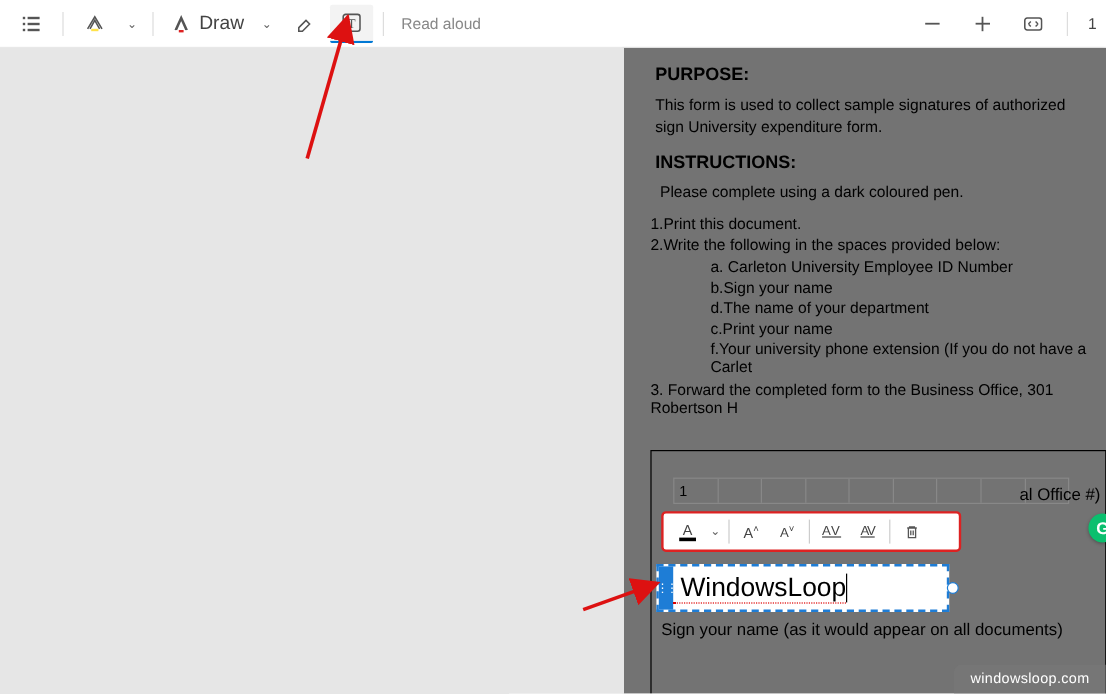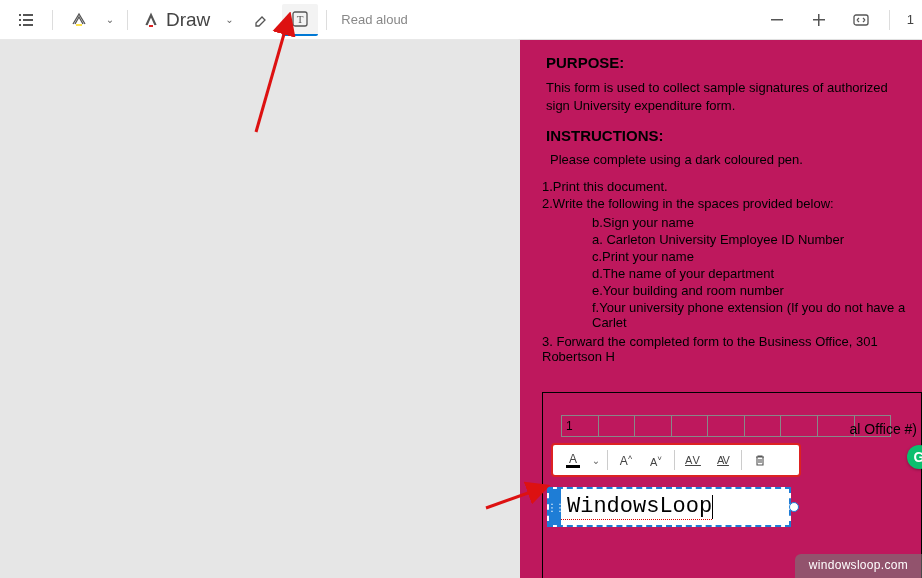--- a/index.html
+++ b/index.html
@@ -38,21 +38,21 @@
   .tb-draw {
     display: flex;
     align-items: center;
     gap: 6px;
     height: 32px;
     padding: 0 6px;
     cursor: pointer;
     color: #444;
   }
   .tb-label {
-    font-size: 19px;
+    font-size: 16px;
     color: #444;
   }
   .chev { font-size: 10px; color: #666; }
   .tb-text-active {
     border-bottom: 2px solid #0078d4;
     background: #f3f3f3;
   }
   .tb-read {
     font-size: 13px;
     color: #888;
@@ -74,21 +74,21 @@
     display: flex;
     height: 538px;
     background: #e6e6e6;
   }
   .left-pane {
     width: 520px;
     background: #e6e6e6;
     position: relative;
   }
   .doc {
-    background: #be185d;
+    background: #737373;
     flex: 1;
     padding: 8px 0 12px 0;
     overflow: hidden;
     box-shadow: -1px 0 2px rgba(0,0,0,0.1);
   }
   .doc h3 {
     font-size: 15px;
     font-weight: bold;
     margin: 6px 0 8px 26px;
   }
@@ -209,21 +209,21 @@
     width: 12px;
     height: 100%;
     background: #1e7dd6;
     display: flex;
     align-items: center;
     justify-content: center;
     cursor: move;
   }
   .text-handle span { color: #fff; font-size: 10px; letter-spacing: -2px; }
   .text-content {
-    font-family: Liberation Mono, monospace;
+    font-family: Liberation Sans, sans-serif;
     font-size: 22px;
     padding-left: 6px;
     border-bottom: 1.5px dotted #d00;
     line-height: 1.1;
   }
   .text-cursor {
     display: inline-block;
     width: 1px;
     height: 24px;
     background: #000;
@@ -347,25 +347,24 @@
   <div class="left-pane"></div>
   <div class="doc">
     <h3>PURPOSE:</h3>
     <p class="para">This form is used to collect sample signatures of authorized sign University expenditure form.</p>
     <h3>INSTRUCTIONS:</h3>
     <p class="para-indent">Please complete using a dark coloured pen.</p>
     <div class="ol">
       <div class="item">1.Print this document.</div>
       <div class="item">2.Write the following in the spaces provided below:</div>
     </div>
+    <div class="sub">a. Carleton University  Employee ID Number</div>
     <div class="sub">b.Sign your name</div>
-    <div class="sub">a. Carleton University  Employee ID Number</div>
+    <div class="sub">d.The name of your department</div>
     <div class="sub">c.Print your name</div>
-    <div class="sub">d.The name of your department</div>
-    <div class="sub">e.Your building and room number</div>
     <div class="sub">f.Your university phone extension  (If you do not have a Carlet</div>
     <div class="ol" style="margin-top:4px">
       <div class="item">3. Forward the completed form to the Business Office, 301 Robertson H</div>
     </div>
 
     <div class="form-box">
       <div class="grid-row">
         <div class="grid-cell">1</div>
         <div class="grid-cell"></div>
         <div class="grid-cell"></div>
@@ -413,20 +412,21 @@
 
       <div class="text-box">
         <div class="text-handle">
             <span>⋮⋮</span>
           </div>
         <span class="text-content">WindowsLoop</span>
           <span class="text-cursor"></span>
         <div class="resize-handle"></div>
       </div>
 
+      <div class="sign-label">Sign your name (as it would appear on all documents)</div>
     </div>
   </div>
 </div>
 
 <svg class="arrow1" width="50" height="130">
   <defs>
       <marker id="ah1" markerWidth="8" markerHeight="8" refX="5" refY="4" orient="auto">
         <path d="M0,0 L8,4 L0,8 Z" fill="#d11"></path>
       </marker>
     </defs>

